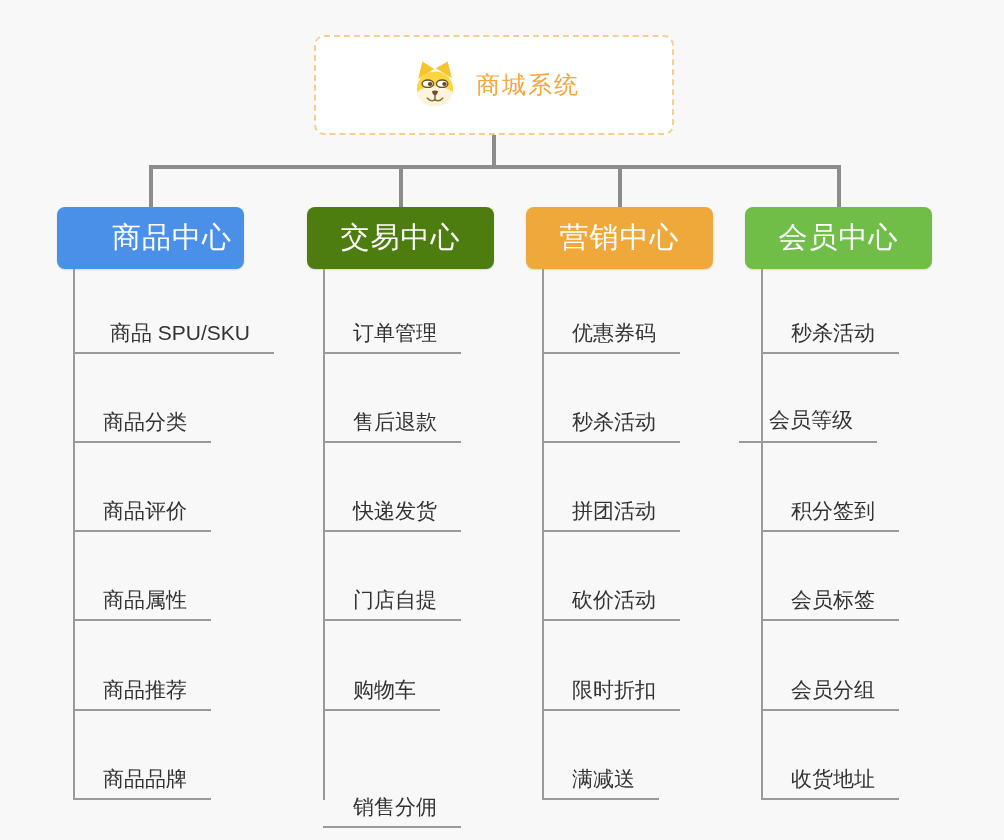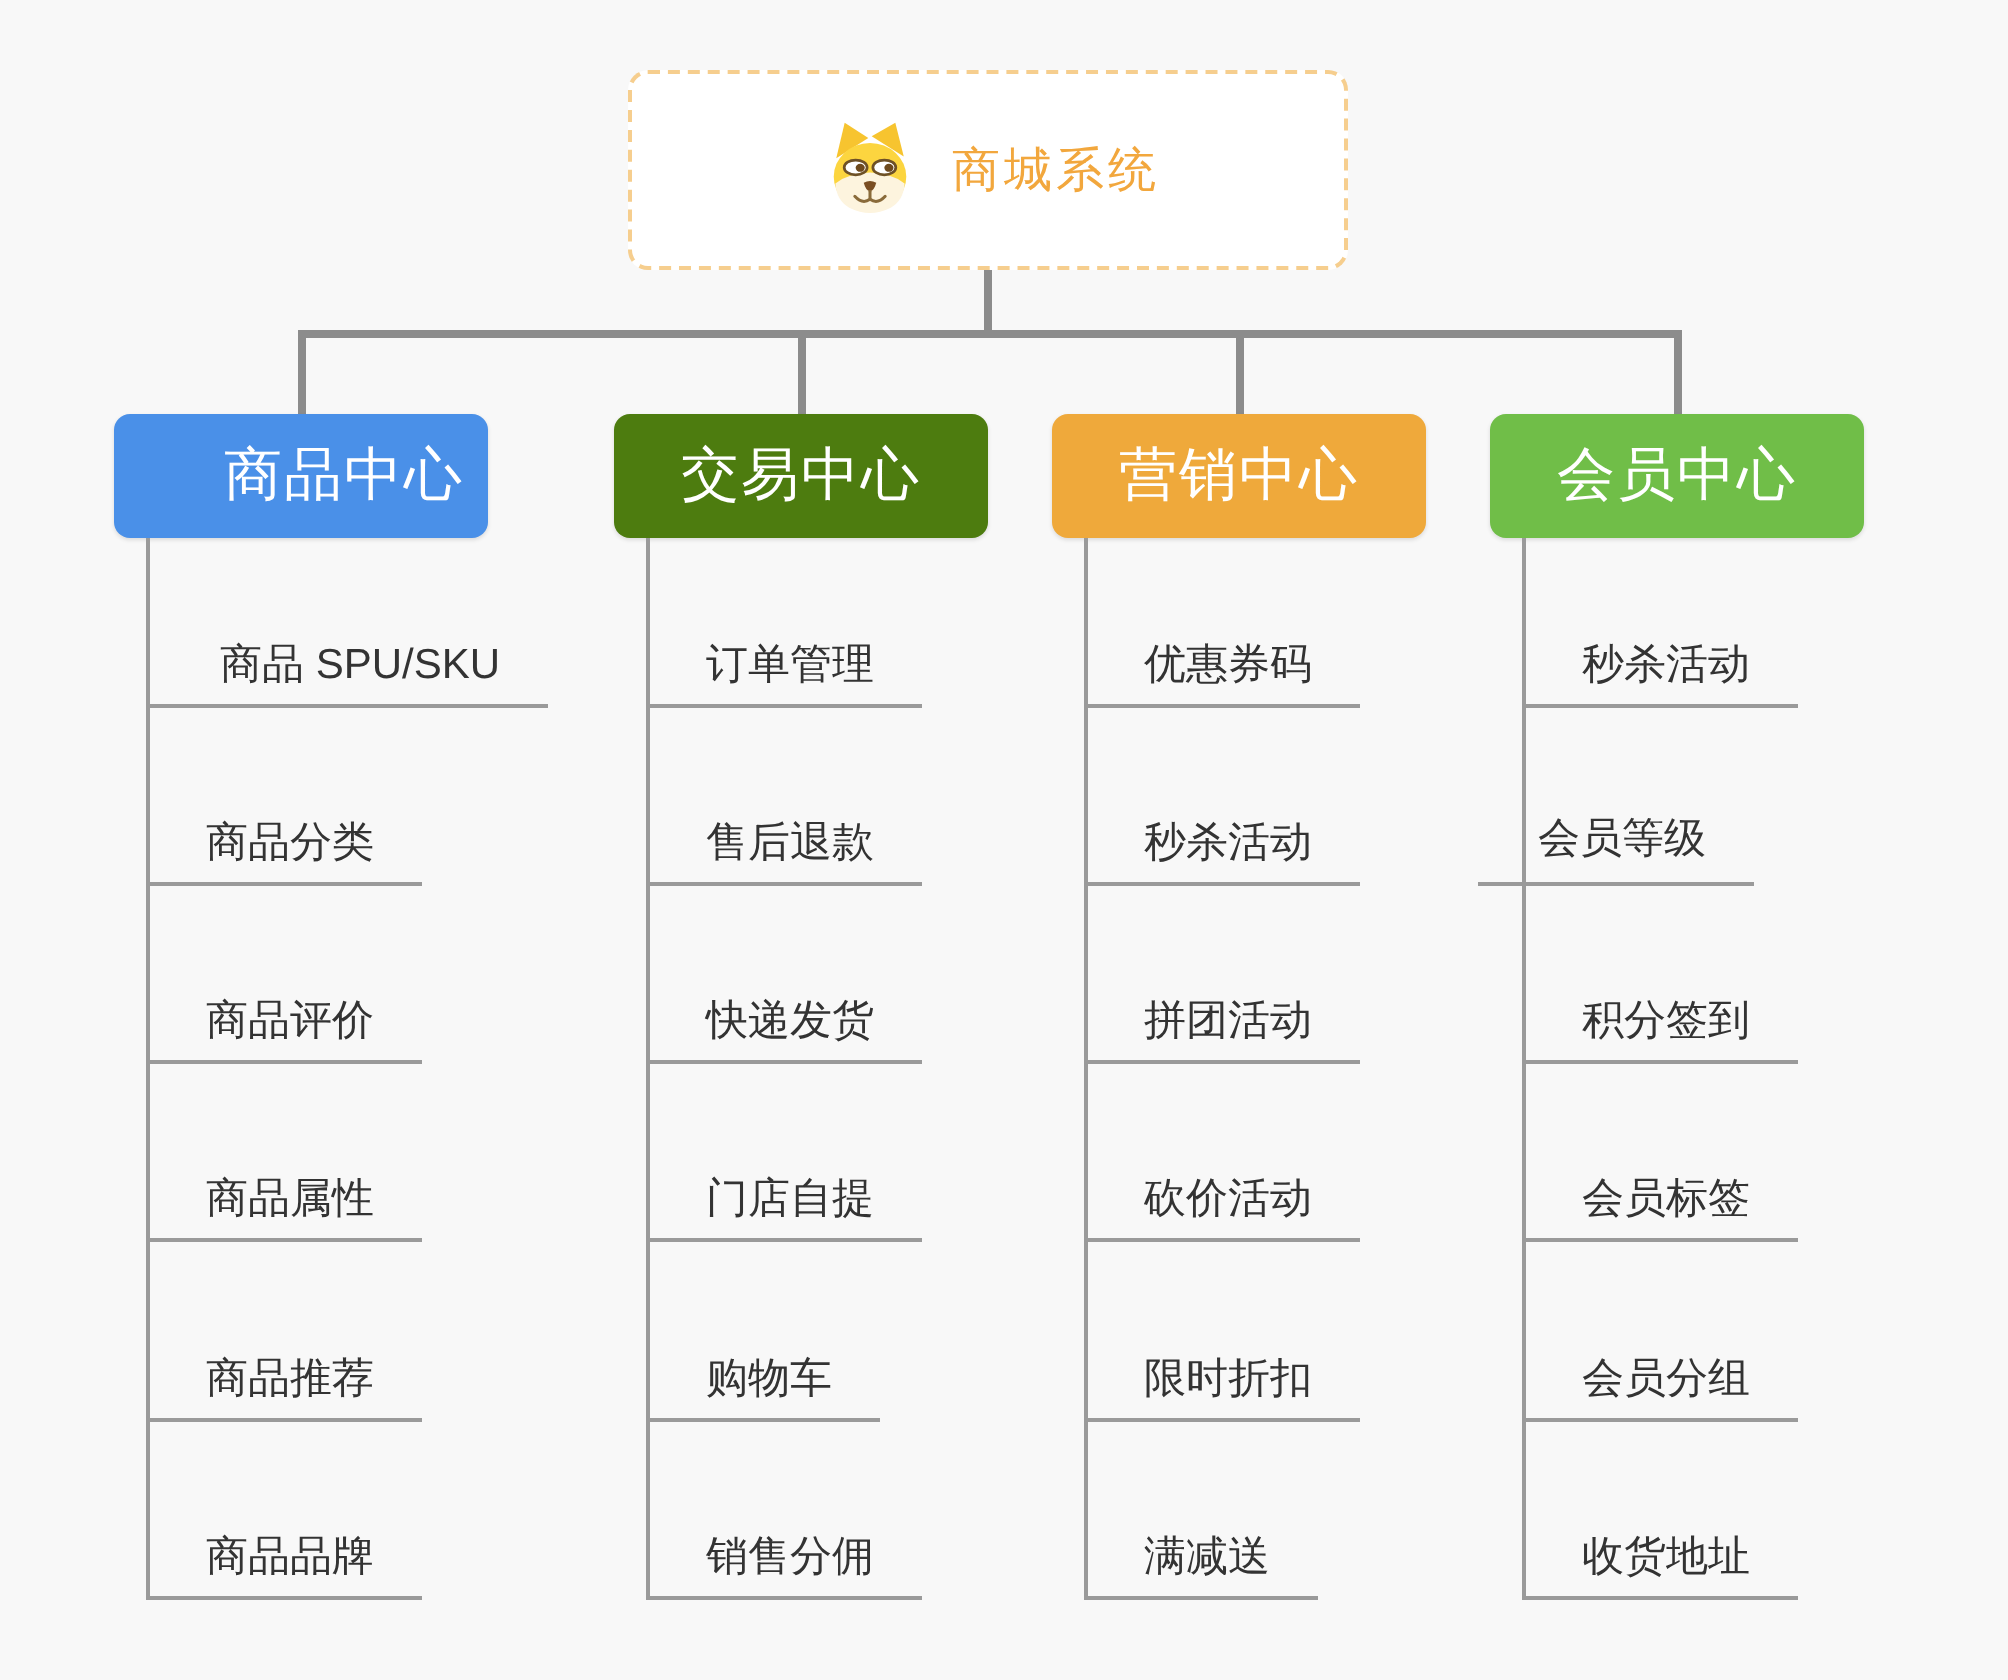--- a/index.html
+++ b/index.html
@@ -88,21 +88,21 @@
       <div class="child" style="left: 73px; top: 671px;">商品推荐</div>
       <div class="child" style="left: 73px; top: 760px;">商品品牌</div>
       <div class="line" style="left: 398.5px; top: 165px; width: 4px; height: 42px;"></div>
       <div class="branch-header" style="left: 307px; top: 207px; background: #4d7c0f;">交易中心</div>
       <div class="vline" style="left: 323px; top: 269px; height: 531px;"></div>
       <div class="child" style="left: 323px; top: 314px;">订单管理</div>
       <div class="child" style="left: 323px; top: 403px;">售后退款</div>
       <div class="child" style="left: 323px; top: 492px;">快递发货</div>
       <div class="child" style="left: 323px; top: 581px;">门店自提</div>
       <div class="child" style="left: 323px; top: 671px;">购物车</div>
-      <div class="child" style="left: 323px; top: 760px; text-align: right;">销售分佣</div>
+      <div class="child" style="left: 323px; top: 788px; text-align: right;">销售分佣</div>
       <div class="line" style="left: 617.5px; top: 165px; width: 4px; height: 42px;"></div>
       <div class="branch-header" style="left: 526px; top: 207px; background: rgb(239, 169, 59);">营销中心</div>
       <div class="vline" style="left: 542px; top: 269px; height: 531px;"></div>
       <div class="child" style="left: 542px; top: 314px;">优惠券码</div>
       <div class="child" style="left: 542px; top: 403px;">秒杀活动</div>
       <div class="child" style="left: 542px; top: 492px;">拼团活动</div>
       <div class="child" style="left: 542px; top: 581px;">砍价活动</div>
       <div class="child" style="left: 542px; top: 671px;">限时折扣</div>
       <div class="child" style="left: 542px; top: 760px;">满减送</div>
       <div class="line" style="left: 836.5px; top: 165px; width: 4px; height: 42px;"></div>

